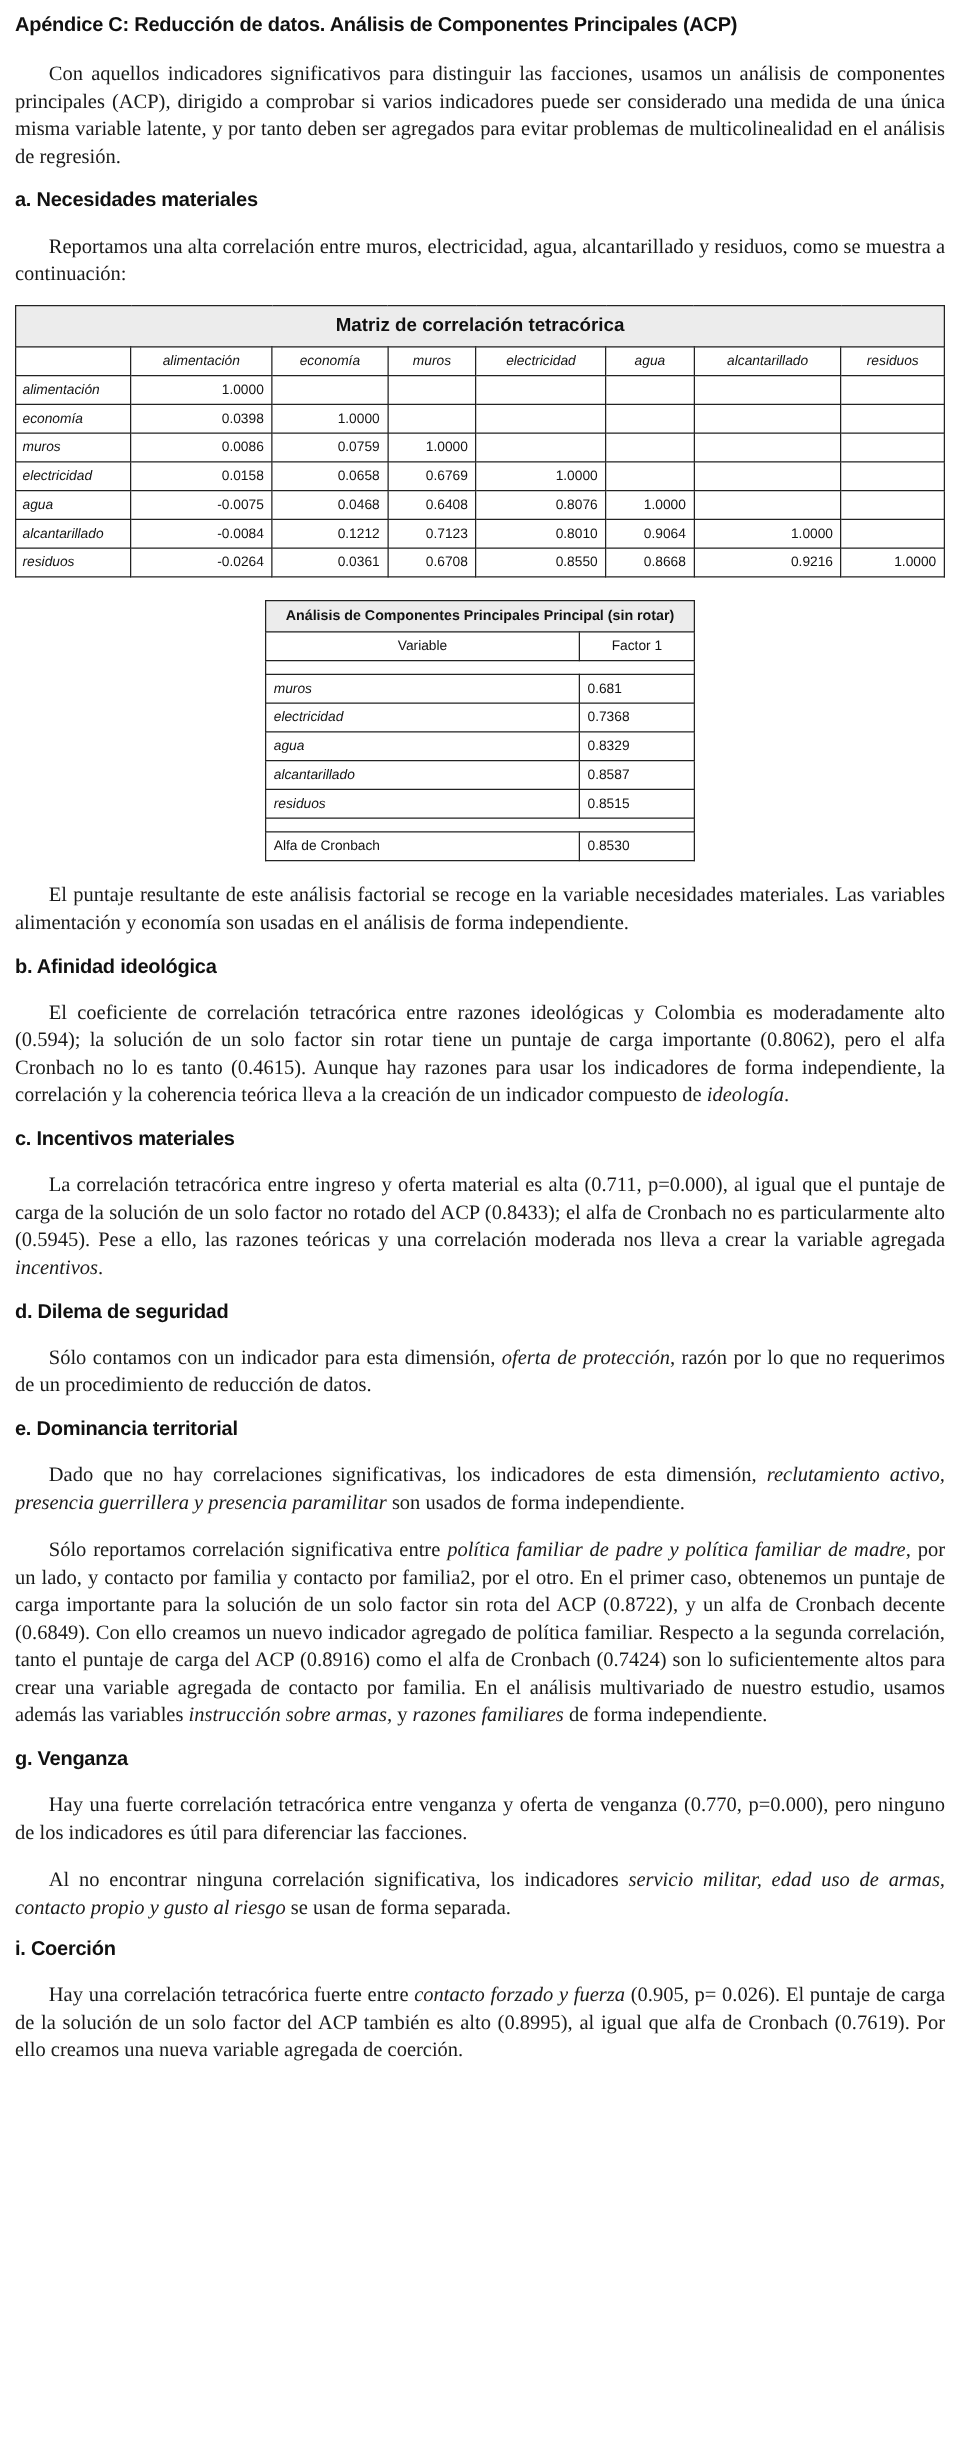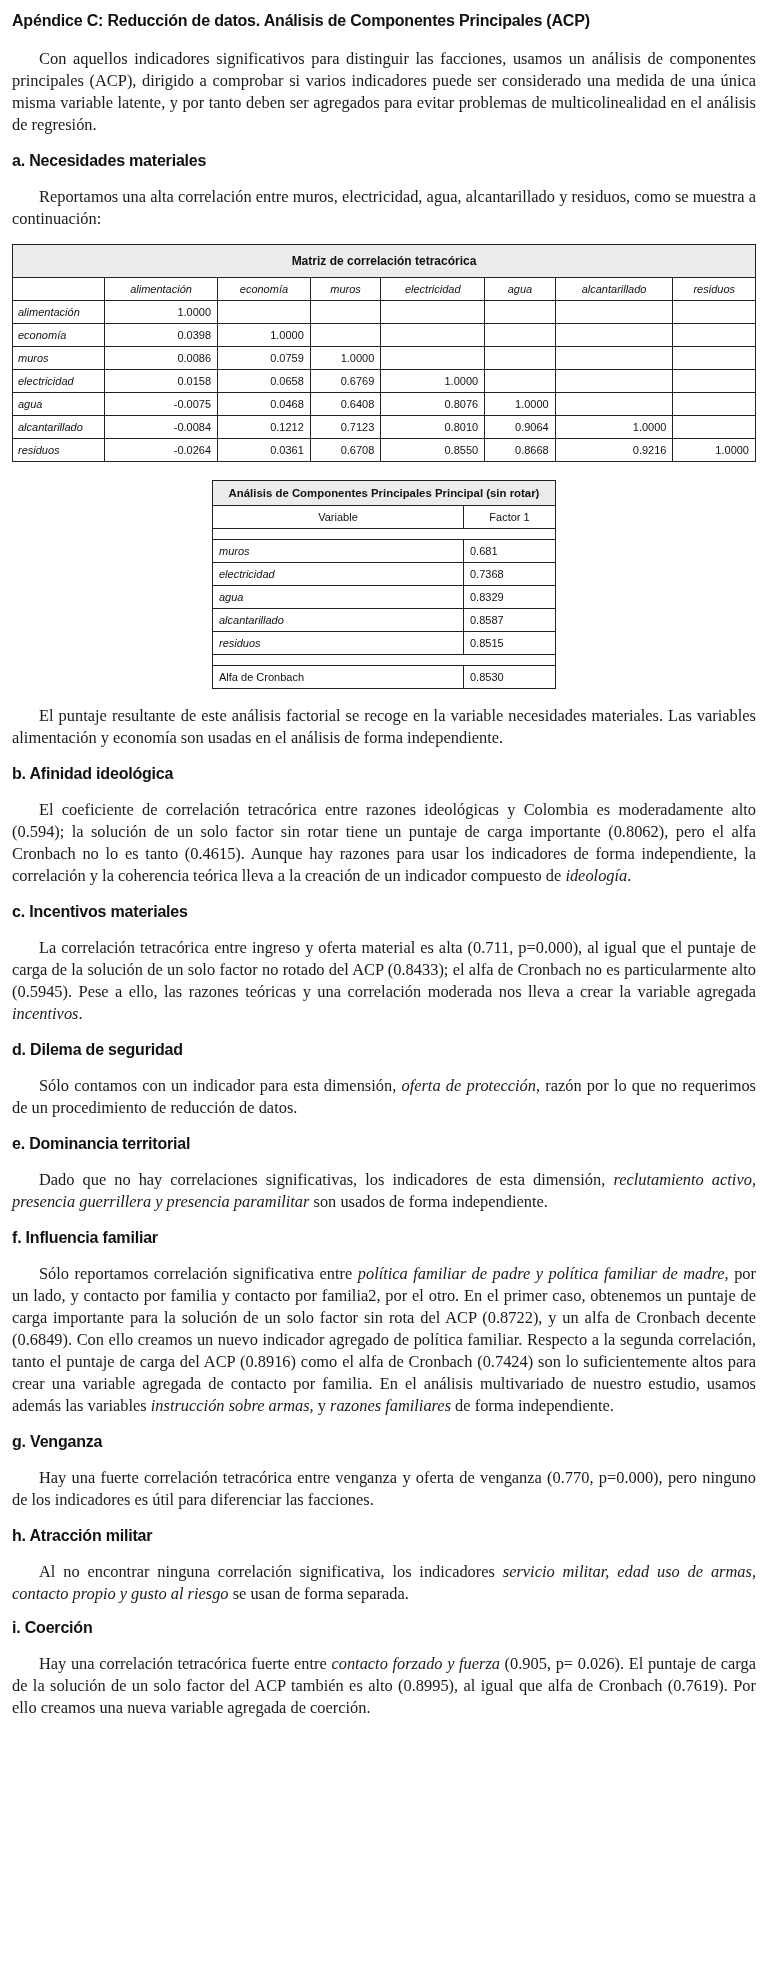--- a/index.html
+++ b/index.html
@@ -33,21 +33,21 @@
       font-family: "Liberation Sans", "DejaVu Sans", sans-serif;
       font-size: 11px;
       color: #111;
     }
     table td, table th { border: 1.3px solid #222; }
     .corr { width: 744px; margin: 0 0 0 0; }
     .corr .title-row th {
       background: #ececec;
       height: 33px;
       font-weight: bold;
-      font-size: 12px;
+      font-size: 15px;
     }
     .corr .col-row td {
       height: 22px;
       font-style: italic;
       text-align: center;
     }
     .corr tbody td { height: 22.5px; padding: 0 6px; }
     .corr td.rowlabel { font-style: italic; text-align: left; padding-left: 5px; width: 92px; }
     .corr td.num { text-align: right; }
     .pca { width: 344px; margin: 0 auto; }
@@ -220,25 +220,23 @@
 
   <div class="heading h-sec" style="margin-top:16px;">c. Incentivos materiales</div>
   <p class="body" style="margin-top:16px;"><span>La correlación tetracórica entre ingreso y oferta material es alta (0.711, p=0.000), al igual que el puntaje de carga de la solución de un solo factor no rotado del ACP (0.8433); el alfa de Cronbach no es particularmente alto (0.5945). Pese a ello, las razones teóricas y una correlación moderada nos lleva a crear la variable agregada </span><i>incentivos</i><span>.</span></p>
 
   <div class="heading h-sec" style="margin-top:16px;">d. Dilema de seguridad</div>
   <p class="body" style="margin-top:16px;"><span>Sólo contamos con un indicador para esta dimensión, </span><i>oferta de protección</i><span>, razón por lo que no requerimos de un procedimiento de reducción de datos.</span></p>
 
   <div class="heading h-sec" style="margin-top:16px;">e. Dominancia territorial</div>
   <p class="body" style="margin-top:16px;"><span>Dado que no hay correlaciones significativas, los indicadores de esta dimensión, </span><i>reclutamiento activo, presencia guerrillera y presencia paramilitar</i><span> son usados de forma independiente.</span></p>
 
-  <div class="heading h-sec" style="margin-top:16px;">f. Influencia familiar</div>
   <p class="body" style="margin-top:16px;"><span>Sólo reportamos correlación significativa entre </span><i>política familiar de padre y política familiar de madre</i><span>, por un lado, y contacto por familia y contacto por familia2, por el otro. En el primer caso, obtene­mos un puntaje de carga importante para la solución de un solo factor sin rota del ACP (0.8722), y un alfa de Cronbach decente (0.6849). Con ello creamos un nuevo indicador agregado de política familiar. Respecto a la segunda correlación, tanto el puntaje de carga del ACP (0.8916) como el alfa de Cronbach (0.7424) son lo suficientemente altos para crear una variable agregada de contacto por familia. En el análisis multivariado de nuestro estudio, usamos además las variables </span><i>instrucción sobre armas,</i><span> y </span><i>razones familiares</i><span> de forma independiente.</span></p>
 
   <div class="heading h-sec" style="margin-top:16px;">g. Venganza</div>
   <p class="body" style="margin-top:16px;">Hay una fuerte correlación tetracórica entre venganza y oferta de venganza (0.770, p=0.000), pero ninguno de los indicadores es útil para diferenciar las facciones.</p>
 
-  <div class="heading h-sec" style="margin-top:16px;">h. Atracción militar</div>
   <p class="body" style="margin-top:16px;"><span>Al no encontrar ninguna correlación significativa, los indicadores </span><i>servicio militar, edad uso de armas, contacto propio y gusto al riesgo</i><span> se usan de forma separada.</span></p>
 
   <div class="heading h-sec" style="margin-top:14px;">i. Coerción</div>
   <p class="body" style="margin-top:16px;"><span>Hay una correlación tetracórica fuerte entre </span><i>contacto forzado y fuerza</i><span> (0.905, p= 0.026). El pun­taje de carga de la solución de un solo factor del ACP también es alto (0.8995), al igual que alfa de Cronbach (0.7619). Por ello creamos una nueva variable agregada de coerción.</span></p>
 
 </div>
 
 </body></html>

